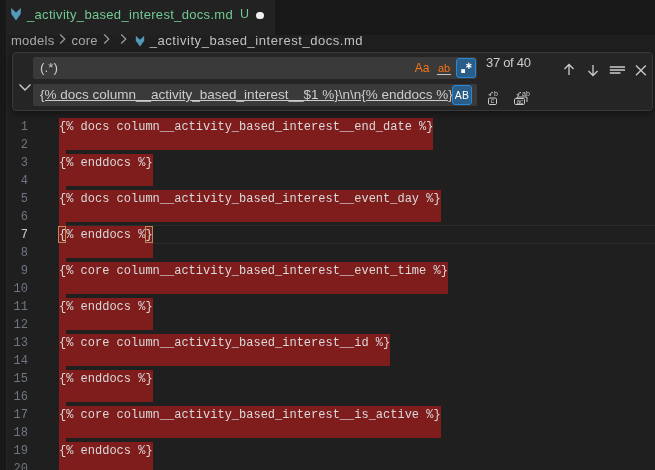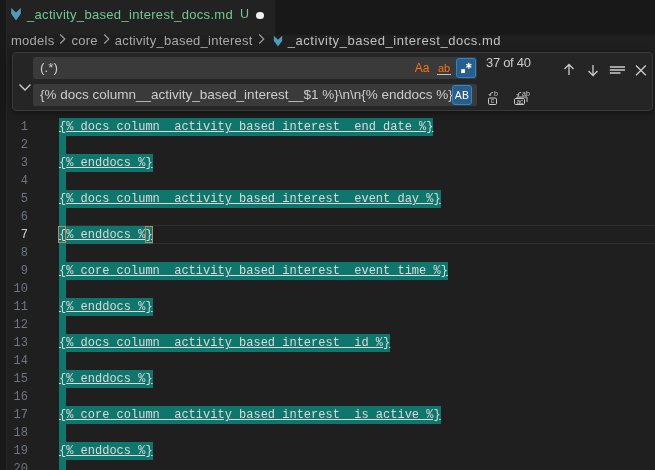--- a/index.html
+++ b/index.html
@@ -22,34 +22,34 @@
 #crumbs { left:11px; top:32.5px; width:644px; height:21px; display:flex; align-items:flex-start; font-size:13px; letter-spacing:0.25px; color:#a9a9a9; }
 #crumbs .sepsvg { margin:0 5px; position:relative; top:0.5px; }
 #crumbs .last { color:#c0c0c0; letter-spacing:0.55px; }
 #crumbicon { margin:0 3px 0 1px; position:relative; top:1px; }
 
 
 #gutter { left:0; top:118px; width:28px; text-align:right; font-family:"Liberation Mono",monospace; font-size:12px; line-height:18px; color:#6f7681; }
 #gutter .cur { color:#c7c7c7; }
 #code { left:59px; top:118px; font-family:"Liberation Mono",monospace; font-size:12px; line-height:18px; color:#dadada; }
 #code .row { height:18px; white-space:pre; }
-#code .m { background:#0f766e; display:inline-block; height:18px;text-decoration:underline; }
+#code .m { background:#7f1d1d; display:inline-block; height:32px; }
 #code .e { width:7.2px; }
 
 
 #curline { left:59px; top:225px; width:596px; height:19px; border-top:1px solid #2d2d2d; border-bottom:1px solid #2d2d2d; }
 .brk { position:absolute; width:8.2px; height:17px; border:1px solid #b98a5d; }
 
 
 #widget { left:12px; top:52px; width:641px; height:59px; background:#252526; border:1px solid #3a3a3a; border-radius:4px; box-shadow:0 2px 7px rgba(0,0,0,0.45); }
 #widget .inp { position:absolute; left:20px; width:444px; height:22px; background:#3a3a3a; border-radius:2px; color:#cccccc; font-size:13.5px; }
 #inp1 { top:4px; }
 #inp2 { top:31px; }
 .inptext { position:absolute; left:7px; top:3px; white-space:pre; }
-#reptext { width:412px; overflow:hidden; }
+#reptext { width:412px; overflow:hidden;text-decoration:underline; }
 .tgl { position:absolute; top:1px; width:20px; height:20px; border-radius:3px; display:flex; align-items:center; justify-content:center; color:#f97316; }
 .tgl.on { background:#2a5e88; border:1px solid #2488db; color:#ffffff; }
 #tAa { left:379px; font-size:12px; }
 #tab2 { left:401px; font-size:11px; }
 #tre { left:423px; }
 #tAB { left:419px; top:1px; font-size:10.5px; letter-spacing:0.2px; }
 .underl { border-bottom:1px solid #c5c5c5; padding:0 1px 0px 1px; }
 #count { position:absolute; left:473px; top:2px; font-size:13px; letter-spacing:-0.3px; color:#cccccc; }
 .icon { position:absolute; color:#cccccc; }
 </style>
@@ -70,21 +70,20 @@
 
 <div id="crumbs" class="abs">
   <span>models</span>
     <svg class="sepsvg" width="7" height="12" viewBox="0 0 7 12">
       <path d="M1.2 1.5 L5.8 6 L1.2 10.5" stroke="#9d9d9d" stroke-width="1.2" fill="none"></path>
     </svg>
     <span>core</span>
     <svg class="sepsvg" width="7" height="12" viewBox="0 0 7 12">
       <path d="M1.2 1.5 L5.8 6 L1.2 10.5" stroke="#9d9d9d" stroke-width="1.2" fill="none"></path>
     </svg>
-    <span>activity_based_interest</span>
     <svg class="sepsvg" width="7" height="12" viewBox="0 0 7 12">
       <path d="M1.2 1.5 L5.8 6 L1.2 10.5" stroke="#9d9d9d" stroke-width="1.2" fill="none"></path>
     </svg>
     <svg id="crumbicon" width="14" height="14" viewBox="0 0 16 16">
       <path d="M3.2 2 L8 6.6 L12.8 2 L12.8 7.8 L8 14.4 L3.2 7.8 Z" fill="#519aba"></path>
     </svg>
     <span class="last">_activity_based_interest_docs.md</span>
 </div>
 
 <div id="curline" class="abs"></div>
@@ -97,21 +96,21 @@
 <div class="row"><span class="m">{% enddocs %}</span></div>
 <div class="row"><span class="m e"></span></div>
 <div class="row"><span class="m">{% docs column__activity_based_interest__event_day %}</span></div>
 <div class="row"><span class="m e"></span></div>
 <div class="row"><span class="m">{% enddocs %}</span></div>
 <div class="row"><span class="m e"></span></div>
 <div class="row"><span class="m">{% core column__activity_based_interest__event_time %}</span></div>
 <div class="row"><span class="m e"></span></div>
 <div class="row"><span class="m">{% enddocs %}</span></div>
 <div class="row"><span class="m e"></span></div>
-<div class="row"><span class="m">{% docs column__activity_based_interest__id %}</span></div>
+<div class="row"><span class="m">{% core column__activity_based_interest__id %}</span></div>
 <div class="row"><span class="m e"></span></div>
 <div class="row"><span class="m">{% enddocs %}</span></div>
 <div class="row"><span class="m e"></span></div>
 <div class="row"><span class="m">{% core column__activity_based_interest__is_active %}</span></div>
 <div class="row"><span class="m e"></span></div>
 <div class="row"><span class="m">{% enddocs %}</span></div>
 <div class="row"><span class="m e"></span></div>
 </div>
 
 <div class="brk abs" style="left:58.3px; top:226px;"></div>

